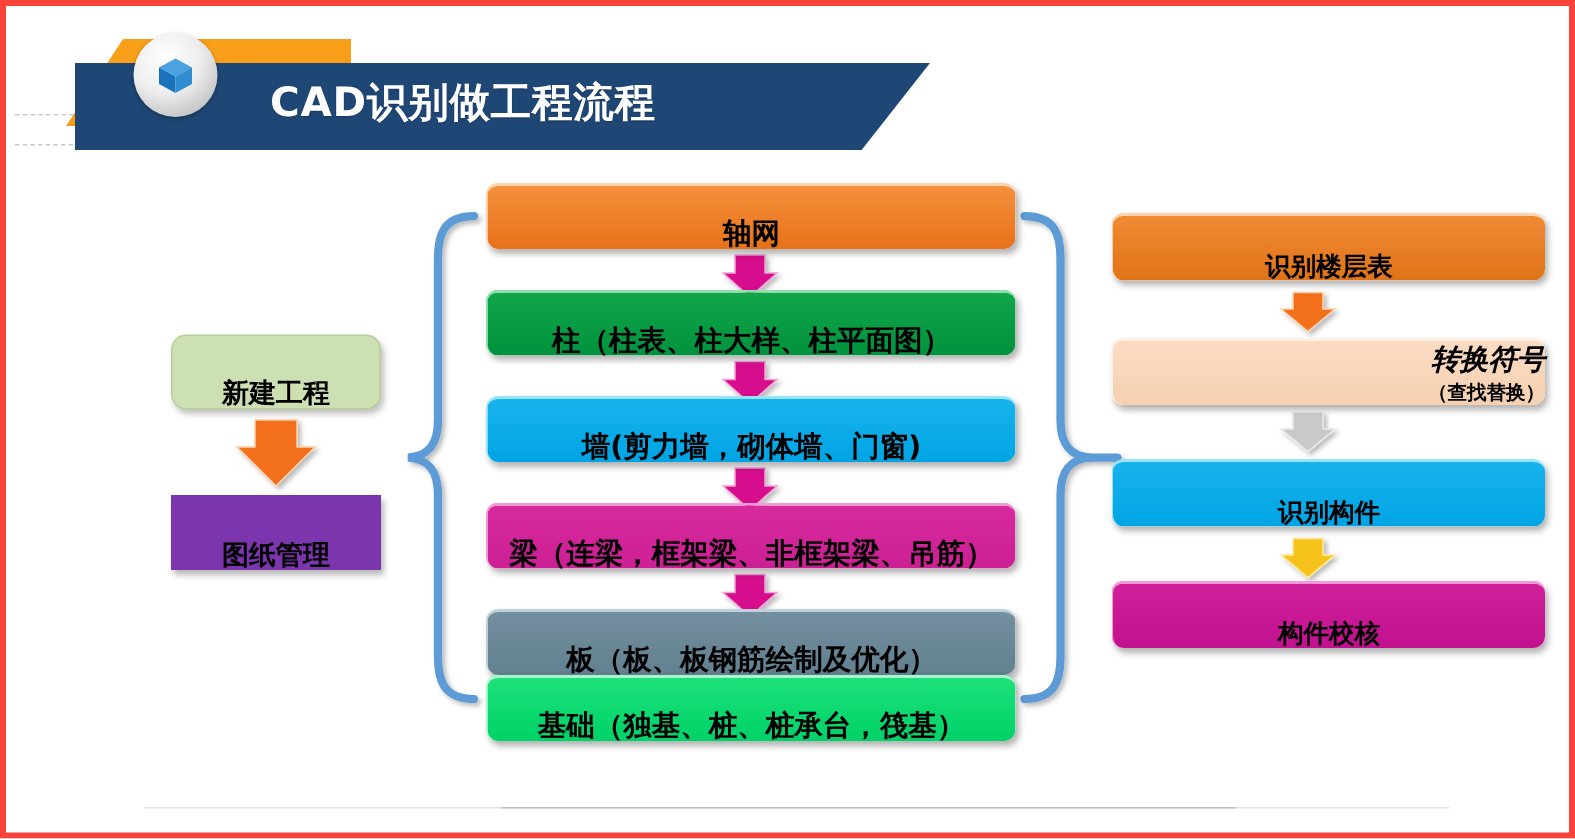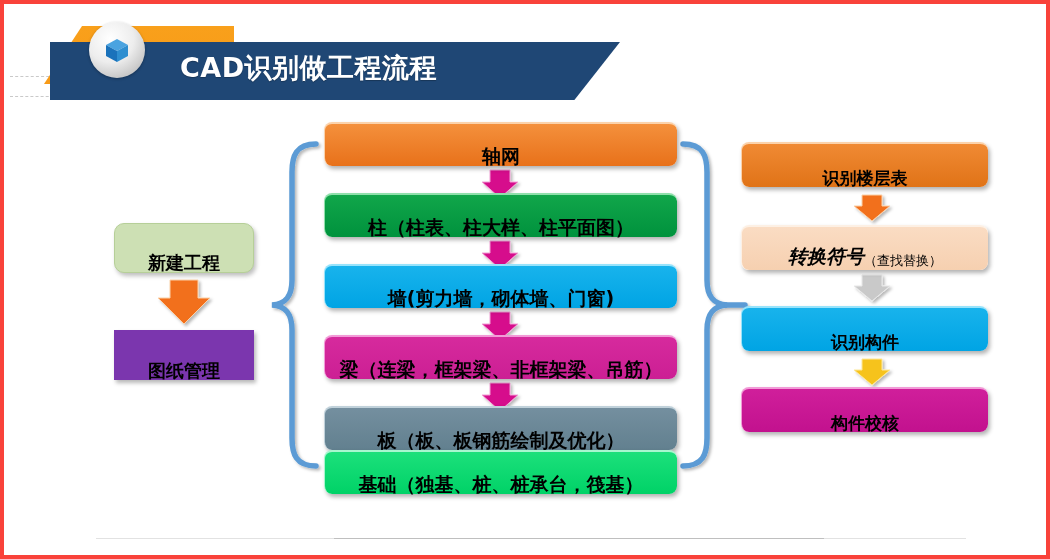--- a/index.html
+++ b/index.html
@@ -89,32 +89,32 @@
   .n-wall{background:linear-gradient(180deg,#18b3ec 0%,#00a4e4 100%);
           border-top:2px solid #97e3fb;border-left:1px solid #97e3fb;}
   .n-beam{background:linear-gradient(180deg,#d62a9d 0%,#cc1f94 100%);
           border-top:2px solid #f29ad7;border-left:1px solid #f29ad7;}
   .n-slab{background:linear-gradient(180deg,#748f9f 0%,#62808f 100%);
           border-top:2px solid #c0d1da;border-left:1px solid #c0d1da;}
   .n-found{background:linear-gradient(180deg,#1ce07b 0%,#00d267 100%);
           border-top:2px solid #a8f6cf;border-left:1px solid #a8f6cf;}
 
   
-  .r-node{left:737px;width:247px;height:45px;font-size:17px;}
+  .r-node{left:737px;width:289px;height:45px;font-size:17px;}
   .n-floor{background:linear-gradient(180deg,#f08a34 0%,#e07317 100%);
            border-top:2px solid #fbd2ab;border-left:1px solid #fbd2ab;}
   .n-conv {background:linear-gradient(180deg,#fadcc3 0%,#f6d0b0 100%);
-           border-top:2px solid #fdf0e4;border-left:1px solid #fdf0e4;}
+           border-top:2px solid #fdf0e4;border-left:1px solid #fdf0e4;flex-direction:column;}
   .n-ident{background:linear-gradient(180deg,#18b3ec 0%,#00a4e4 100%);
            border-top:2px solid #97e3fb;border-left:1px solid #97e3fb;}
   .n-check{background:linear-gradient(180deg,#d01f9b 0%,#c2118e 100%);
            border-top:2px solid #f29ad7;border-left:1px solid #f29ad7;}
 
   .conv-main{font-style:italic;font-weight:bold;font-size:19px;}
-  .conv-sub{font-size:13px;font-weight:normal;}
+  .conv-sub{font-size:13px;font-weight:bold;}
 
   
   .l-node{left:110px;width:140px;font-size:18px;}
   .n-new{top:219px;height:50px;border-radius:10px;
          background:#cde0b4;border:1px solid #b6cf98;
          box-shadow:2px 3px 4px rgba(0,0,0,.25);}
   .n-draw{top:326px;height:50px;border-radius:0;
          background:#7b36ae;color:#000;
          box-shadow:2px 3px 4px rgba(0,0,0,.28);}
 

